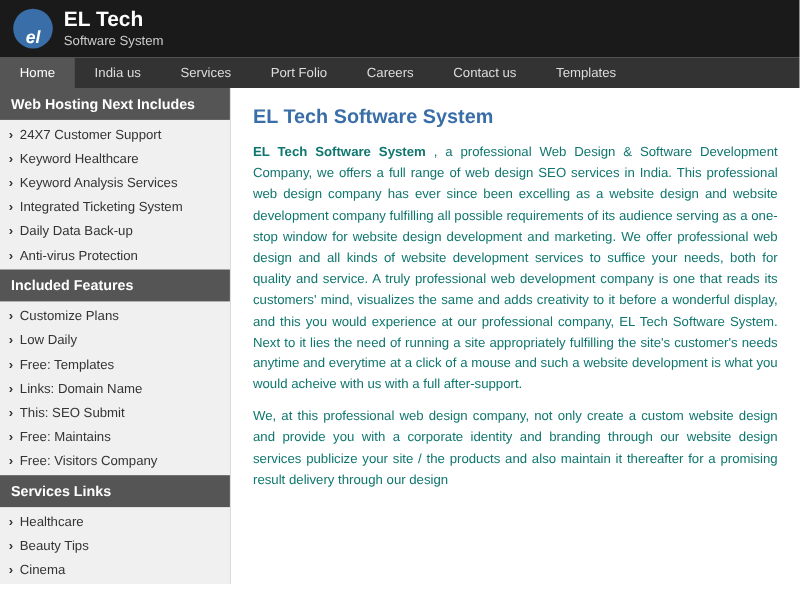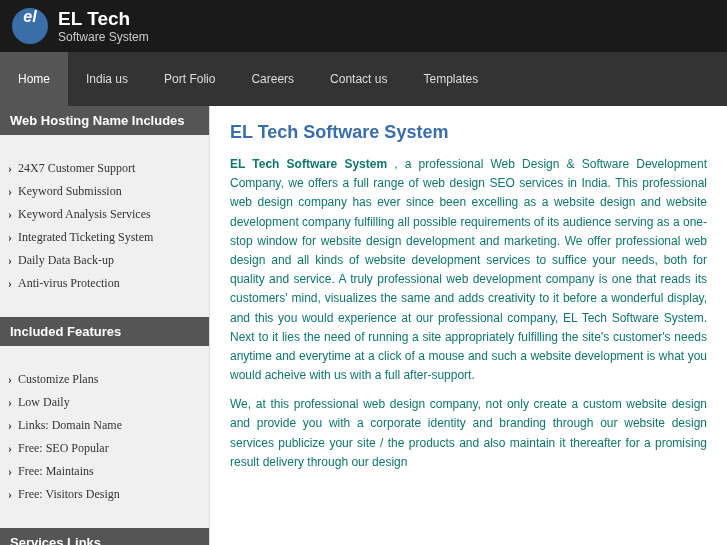--- a/index.html
+++ b/index.html
@@ -1,38 +1,38 @@
 <!DOCTYPE html>
 <html><head>
   <meta charset="utf-8">
   <style>
     * { margin: 0; padding: 0; box-sizing: border-box; }
     body { font-family: Arial, sans-serif; font-size: 12px; background: #fff; width: 727px; }
 
     
     .header { background: #1a1a1a; padding: 8px 12px; display: flex; align-items: center; gap: 10px; }
-    .logo-circle { width: 36px; height: 36px; background: #3a6ea8; border-radius: 50%; display: flex; align-items: flex-start; justify-content: center; color: #fff; font-weight: bold; font-size: 14px; font-style: italic; }
+    .logo-circle { width: 36px; height: 36px; background: #3a6ea8; border-radius: 50%; display: flex; align-items: flex-end; justify-content: center; color: #fff; font-weight: bold; font-size: 14px; font-style: italic; }
     .logo-text { color: #fff; }
     .logo-text .company-name { font-size: 19px; font-weight: bold; color: #fff; }
     .logo-text .tagline { font-size: 12px; color: #ccc; }
 
     
     .nav { background: #333; display: flex; }
-    .nav-item { color: #ddd; padding: 20px 18px; font-size: 12px; cursor: pointer; text-decoration: none; }
+    .nav-item { color: #ddd; padding: 7px 18px; font-size: 12px; cursor: pointer; text-decoration: none; }
     .nav-item.active { background: #555; color: #fff; }
 
     
     .main-layout { display: flex; }
 
     
     .sidebar { width: 210px; min-width: 210px; background: #f0f0f0; border-right: 1px solid #ddd; }
 
     .sidebar-section-title { background: #555; color: #fff; padding: 7px 10px; font-size: 13px; font-weight: bold; }
 
-    .sidebar-list { padding: 22px 0; font-family: Liberation Serif, serif; }
+    .sidebar-list { padding: 2px 0; }
     .sidebar-list-item { padding: 4px 10px 4px 18px; font-size: 12px; color: #333; cursor: pointer; position: relative; }
     .sidebar-list-item::before { content: '›'; position: absolute; left: 8px; color: #333; font-weight: bold; }
 
     
     .content { flex: 1; padding: 16px 20px; }
 
     .content-title { color: #3a6ea8; font-size: 18px; font-weight: bold; margin-bottom: 12px; }
 
     .content-text { font-size: 12px; color: #0f766e; line-height: 1.6; margin-bottom: 10px; text-align: justify; }
 
@@ -47,48 +47,50 @@
   </div>
   <div class="logo-text">
     <div class="company-name">EL Tech</div>
     <div class="tagline">Software System</div>
   </div>
 </div>
 
 <nav class="nav">
   <a class="nav-item active">Home</a>
   <a class="nav-item">India us</a>
+  <a class="nav-item">Services</a>
   <a class="nav-item">Port Folio</a>
   <a class="nav-item">Careers</a>
   <a class="nav-item">Contact us</a>
   <a class="nav-item">Templates</a>
 </nav>
 
 <div class="main-layout">
 
   <aside class="sidebar">
 
-    <div class="sidebar-section-title">Web Hosting Name Includes</div>
+    <div class="sidebar-section-title">Web Hosting Next Includes</div>
     <div class="sidebar-list">
       <div class="sidebar-list-item">24X7 Customer Support</div>
-      <div class="sidebar-list-item">Keyword Submission</div>
+      <div class="sidebar-list-item">Keyword Healthcare</div>
       <div class="sidebar-list-item">Keyword Analysis Services</div>
       <div class="sidebar-list-item">Integrated Ticketing System</div>
       <div class="sidebar-list-item">Daily Data Back-up</div>
       <div class="sidebar-list-item">Anti-virus Protection</div>
     </div>
 
     <div class="sidebar-section-title">Included Features</div>
     <div class="sidebar-list">
       <div class="sidebar-list-item">Customize Plans</div>
       <div class="sidebar-list-item">Low Daily</div>
+      <div class="sidebar-list-item">Free: Templates</div>
       <div class="sidebar-list-item">Links: Domain Name</div>
-      <div class="sidebar-list-item">Free: SEO Popular</div>
+      <div class="sidebar-list-item">This: SEO Submit</div>
       <div class="sidebar-list-item">Free: Maintains</div>
-      <div class="sidebar-list-item">Free: Visitors Design</div>
+      <div class="sidebar-list-item">Free: Visitors Company</div>
     </div>
 
     <div class="sidebar-section-title">Services Links</div>
     <div class="sidebar-list">
       <div class="sidebar-list-item">Healthcare</div>
       <div class="sidebar-list-item">Beauty Tips</div>
       <div class="sidebar-list-item">Cinema</div>
 
     </div>
 

